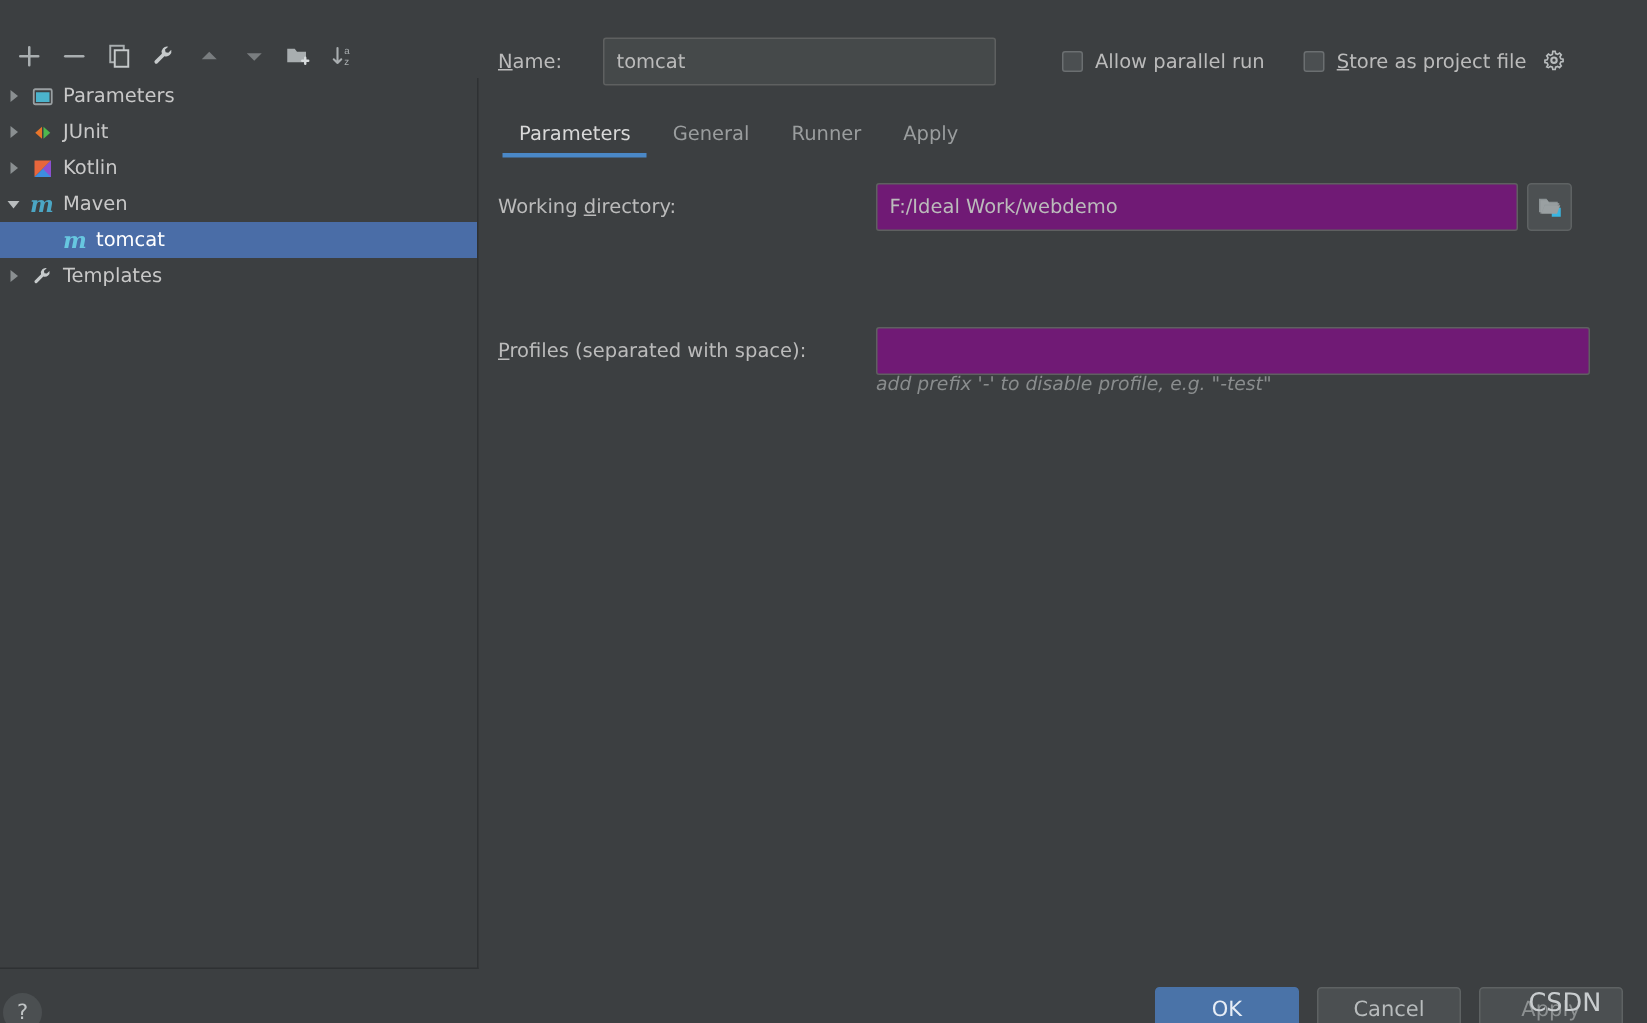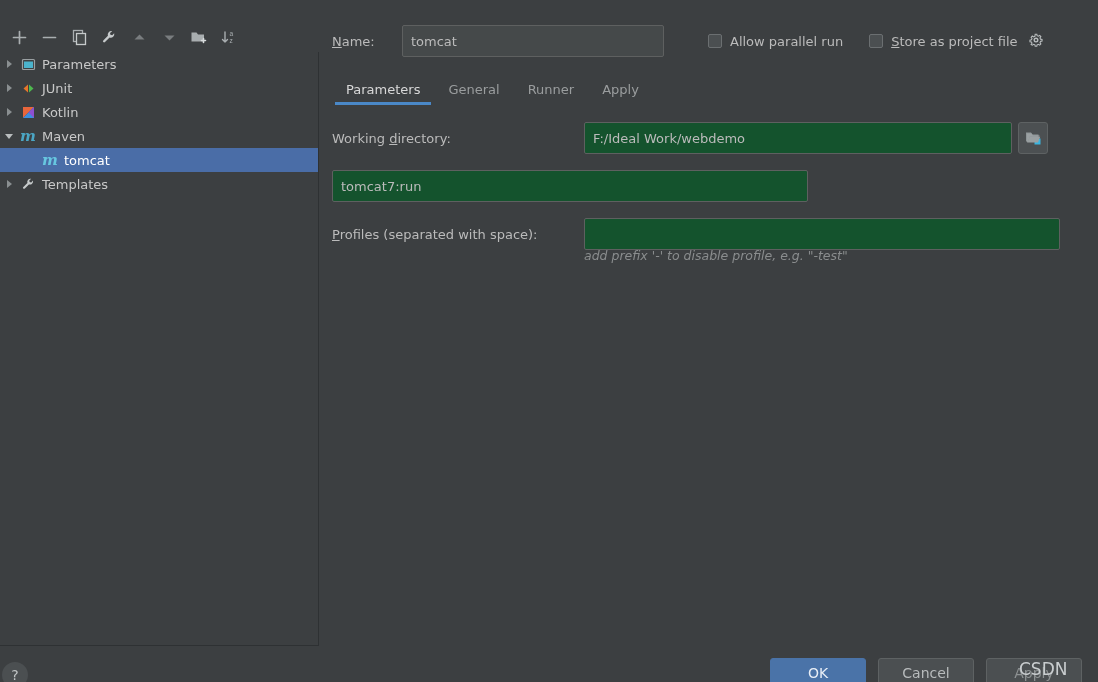--- a/index.html
+++ b/index.html
@@ -133,21 +133,21 @@
     width: 748px; height: 520px;
   }
   .field-row {
     position: absolute; left: 0;
     display: flex; align-items: center;
     width: 748px;
   }
   .field-label { width: 252px; font-size: 13px; color: #bbbbbb; }
   .txt-field {
     height: 32px;
-    background: #14532d;
+    background: #701a75;
     border: 1px solid #5e6060;
     border-radius: 2px;
     color: #bbbbbb; font-size: 13px;
     padding: 0 28px 0 8px;
     font-family: "DejaVu Sans", "Liberation Sans", sans-serif;
     outline: none;
   }
   .txt-field.plain { padding-right: 8px; }
   .field-wrap { position: relative; display: flex; align-items: center; }
   .inline-icon {
@@ -381,23 +381,20 @@
           <span class="side-btn">
             <svg width="17" height="16" viewBox="0 0 17 16">
               <path d="M1 2.5h5l1.5 2h6v7H1z" fill="#8d9496"></path>
               <rect x="9.5" y="8.5" width="6" height="6" fill="#3ab5e0"></rect>
             </svg>
           </span>
         </span>
       </div>
 
       <div class="field-row" style="top:60px;">
-        <span class="field-wrap">
-          <input class="txt-field plain" style="width: 476px;" type="text" value="tomcat7:run">
-        </span>
       </div>
 
       <div class="field-row" style="top:108px;">
         <span class="field-label"><span class="mn">P</span>rofiles (separated with space):</span>
         <span class="field-wrap">
           <input class="txt-field plain" style="width: 476px;" type="text" value="">
         </span>
       </div>
 
       <div id="hint">add prefix '-' to disable profile, e.g. "-test"</div>

